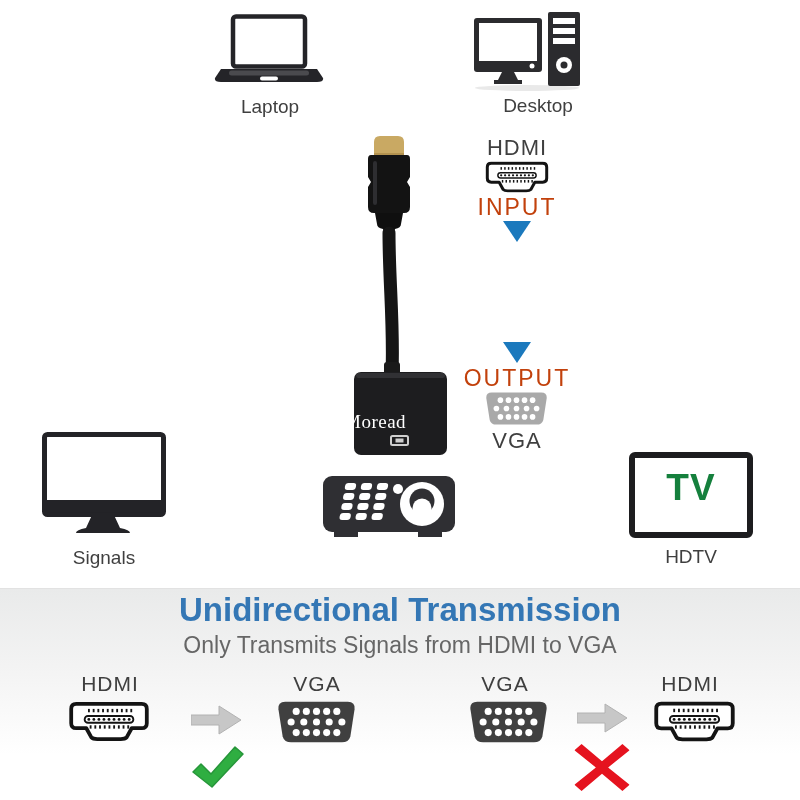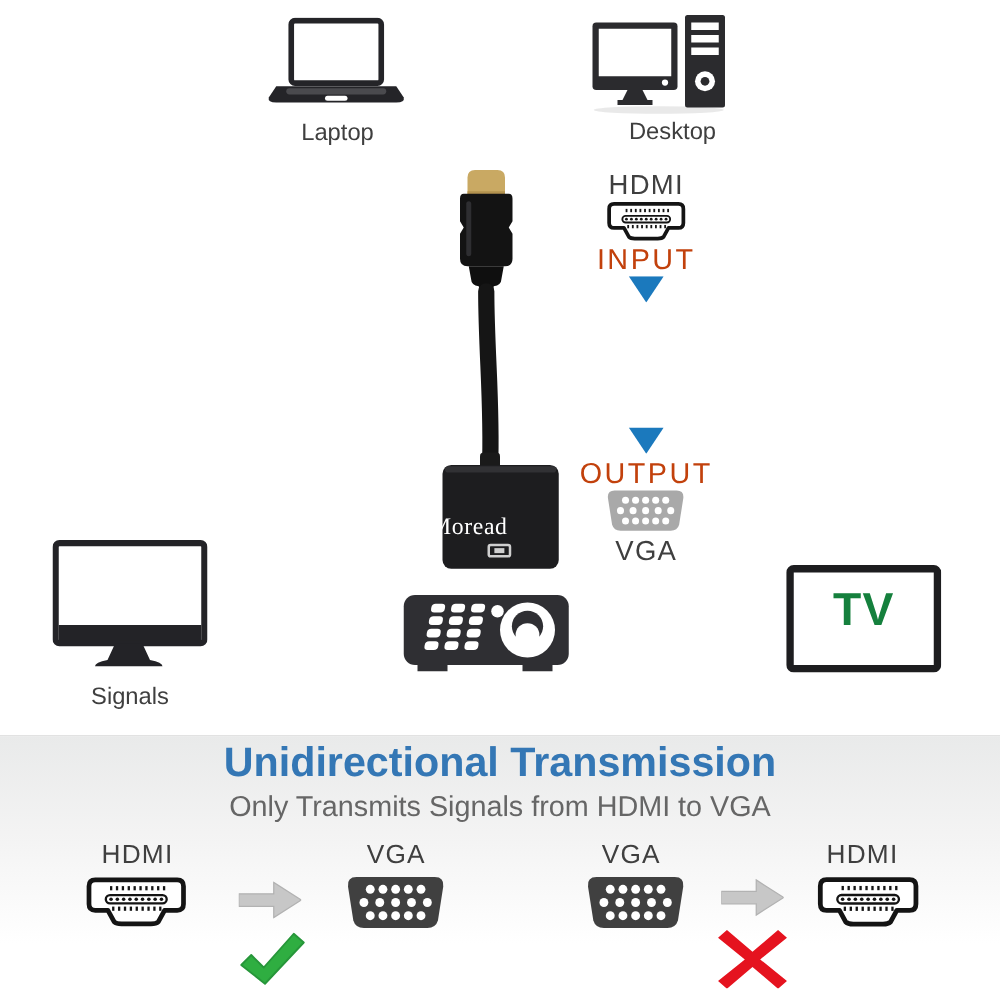--- a/index.html
+++ b/index.html
@@ -197,20 +197,21 @@
     <circle cx="76" cy="14" r="5" fill="#ffffff"></circle>
     <circle cx="100" cy="29" r="22" fill="#ffffff"></circle>
     <circle cx="100" cy="26" r="12.5" fill="#2f2f33"></circle>
     <circle cx="100" cy="33" r="9.5" fill="#ffffff"></circle>
   </svg>
 
   <svg class="abs" style="left:629px;top:452px" width="124" height="86" viewBox="0 0 124 86">
     <rect x="3" y="3" width="118" height="80" rx="3" fill="#ffffff" stroke="#1d1d1f" stroke-width="6"></rect>
   </svg>
   <div class="abs" id="tv-text">TV</div>
+  <div class="abs lbl" style="left:631px;top:546px;width:120px">HDTV</div>
 
   <div class="abs" id="banner"></div>
   <div class="abs" id="banner-title">Unidirectional Transmission</div>
   <div class="abs" id="banner-subtitle">Only Transmits Signals from HDMI to VGA</div>
 
   <div class="abs cmp-lbl" style="left:60px;top:672px;width:100px">HDMI</div>
   <svg class="abs" style="left:67px;top:701px" width="84" height="41" viewBox="0 0 100 48">
       <use href="#sym-hdmi"></use>
     </svg>
   <svg class="abs" style="left:191px;top:705px" width="50" height="30" viewBox="0 0 50 30">

